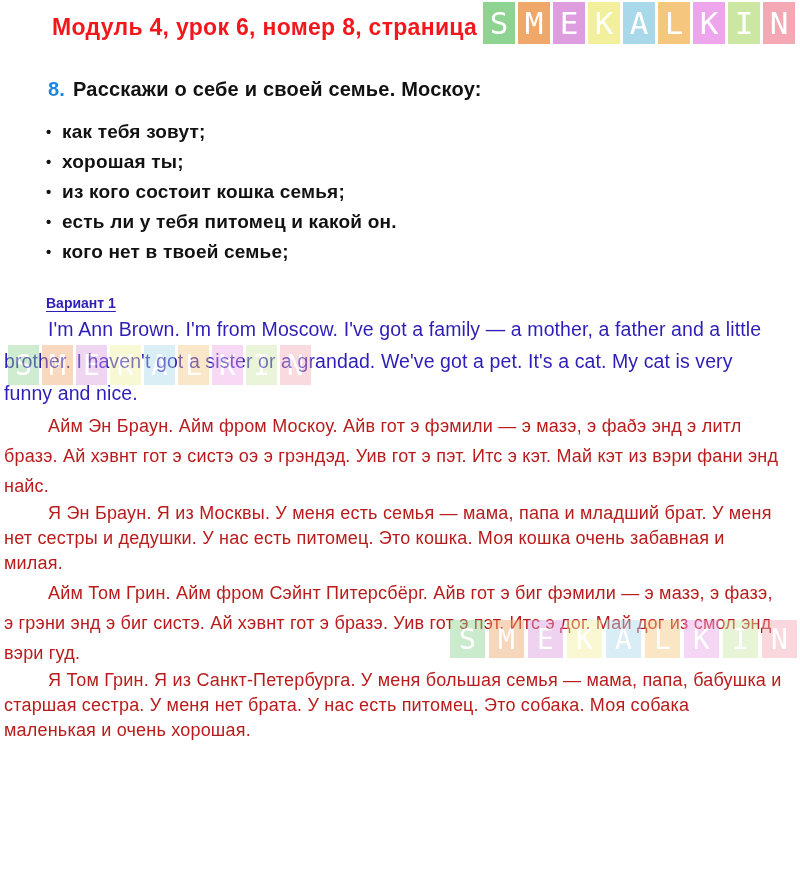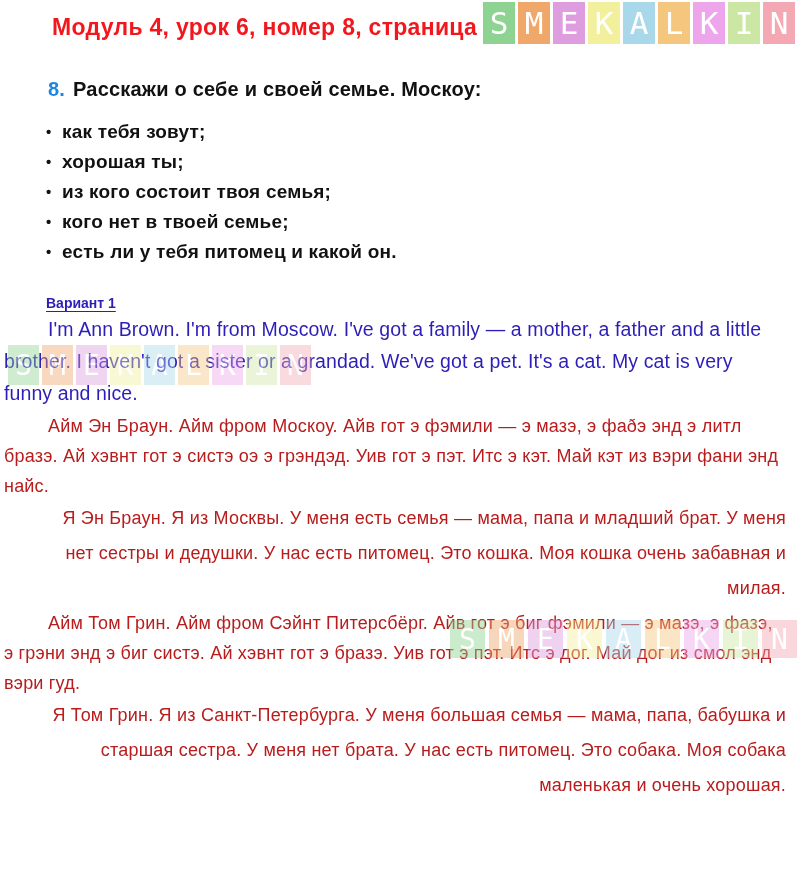--- a/index.html
+++ b/index.html
@@ -50,21 +50,21 @@
   }
   .variant2-heading { margin-top:0; }
   p { margin:0; padding:0 14px 0 4px; text-indent:44px; }
   .eng {
     font-size:19.5px; line-height:32px; color:#2d1eb8; letter-spacing:.1px;
   }
   .translit, .translation {
     font-size:18px; line-height:30px; color:#b91c1c; letter-spacing:.2px;
   }
   .translit { margin-top:2px; }
-  .translation { line-height:35px;text-align:right; }
+  .translation { line-height:25px; }
 </style>
 </head>
 <body>
 
 <div class="page">
 
   <div class="header">Модуль 4, урок 6, номер 8, страница 94</div>
 
   <div class="wm wm-top">
       <span class="wm-letter" style="background: rgb(142, 211, 146);">S</span>
@@ -102,23 +102,23 @@
 
   <div class="content">
 
     <div class="task-line">
       <span class="task-number">8.</span><span>Расскажи о себе и своей семье. Москоу:</span>
     </div>
 
     <ul class="bullets">
       <li>как тебя зовут;</li>
       <li>хорошая ты;</li>
-      <li>из кого состоит твоя семья;</li>
+      <li>из кого состоит кошка семья;</li>
+      <li>есть ли у тебя питомец и какой он.</li>
       <li>кого нет в твоей семье;</li>
-      <li>есть ли у тебя питомец и какой он.</li>
     </ul>
 
     <div class="variant-heading">Вариант 1</div>
     <p class="eng">I'm Ann Brown. I'm from Moscow. I've got a family — a mother, a father and a little brother. I haven't got a sister or a grandad. We've got a pet. It's a cat. My cat is very funny and nice.</p>
     <p class="translit">Айм Эн Браун. Айм фром Москоу. Айв гот э фэмили — э мазэ, э фаðэ энд э литл бразэ. Ай хэвнт гот э систэ оэ э грэндэд. Уив гот э пэт. Итс э кэт. Май кэт из вэри фани энд найс.</p>
     <p class="translation">Я Эн Браун. Я из Москвы. У меня есть семья — мама, папа и младший брат. У меня нет сестры и дедушки. У нас есть питомец. Это кошка. Моя кошка очень забавная и милая.</p>
 
     <p class="translit">Айм Том Грин. Айм фром Сэйнт Питерсбёрг. Айв гот э биг фэмили — э мазэ, э фазэ, э грэни энд э биг систэ. Ай хэвнт гот э бразэ. Уив гот э пэт. Итс э дог. Май дог из смол энд вэри гуд.</p>
     <p class="translation">Я Том Грин. Я из Санкт-Петербурга. У меня большая семья — мама, папа, бабушка и старшая сестра. У меня нет брата. У нас есть питомец. Это собака. Моя собака маленькая и очень хорошая.</p>
 

